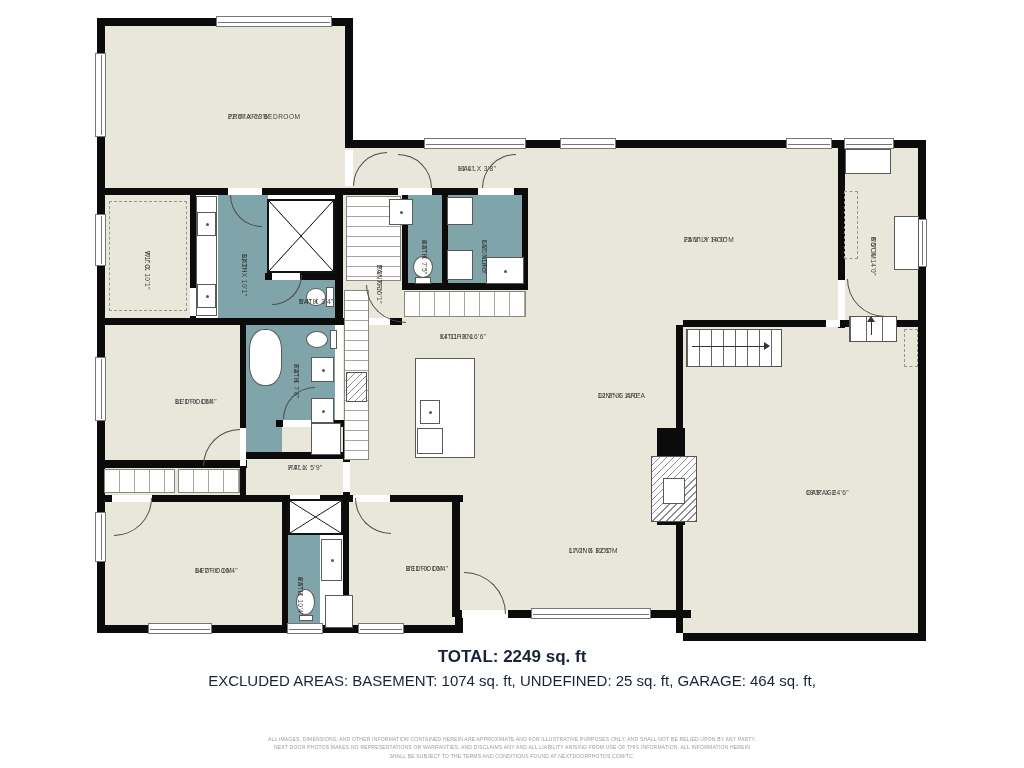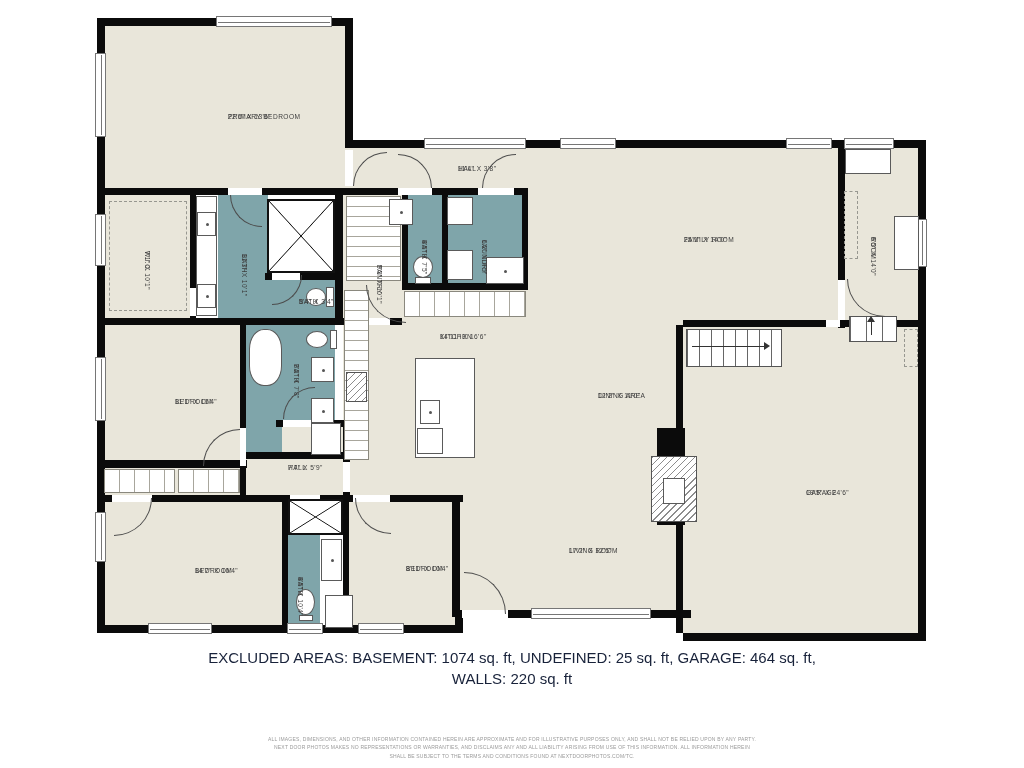--- a/index.html
+++ b/index.html
@@ -273,22 +273,22 @@
         <div>LIVING ROOM</div>
         <div>17'2" X 12'5"</div>
       </div>
       <div class="lbl" style="left: 806px; top: 488px;">
         <div>GARAGE</div>
         <div>19'5" X 24'6"</div>
       </div>
     </div>
 
   <div id="summary">
+    <div class="sum-total">TOTAL: 2249 sq. ft</div>
     <div class="sum-line">EXCLUDED AREAS: BASEMENT: 1074 sq. ft, UNDEFINED: 25 sq. ft, GARAGE: 464 sq. ft,</div>
-    <div class="sum-line">WALLS: 220 sq. ft</div>
   </div>
 
   <div id="fineprint">
     <div>ALL IMAGES, DIMENSIONS, AND OTHER INFORMATION CONTAINED HEREIN ARE APPROXIMATE AND FOR ILLUSTRATIVE PURPOSES ONLY, AND SHALL NOT BE RELIED UPON BY ANY PARTY.</div>
     <div>NEXT DOOR PHOTOS MAKES NO REPRESENTATIONS OR WARRANTIES, AND DISCLAIMS ANY AND ALL LIABILITY ARISING FROM USE OF THIS INFORMATION. ALL INFORMATION HEREIN</div>
     <div>SHALL BE SUBJECT TO THE TERMS AND CONDITIONS FOUND AT NEXTDOORPHOTOS.COM/TC.</div>
   </div>
 </div>
 
 </body></html>

